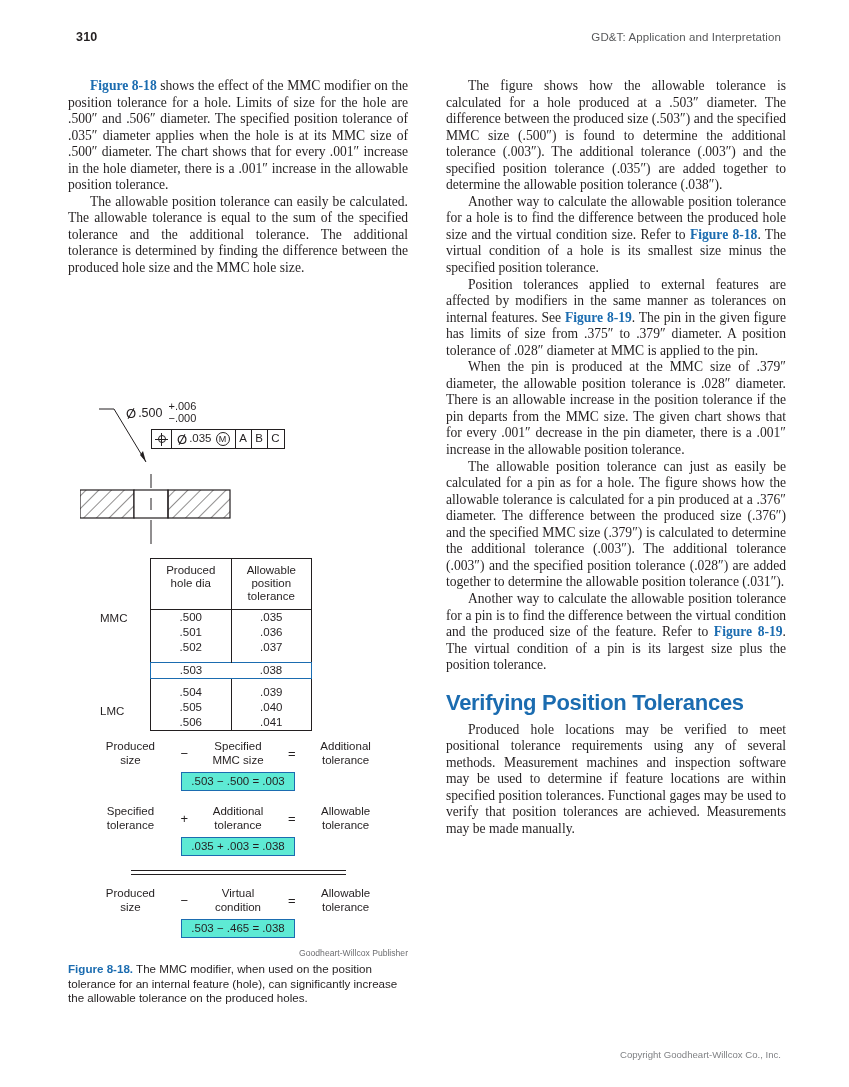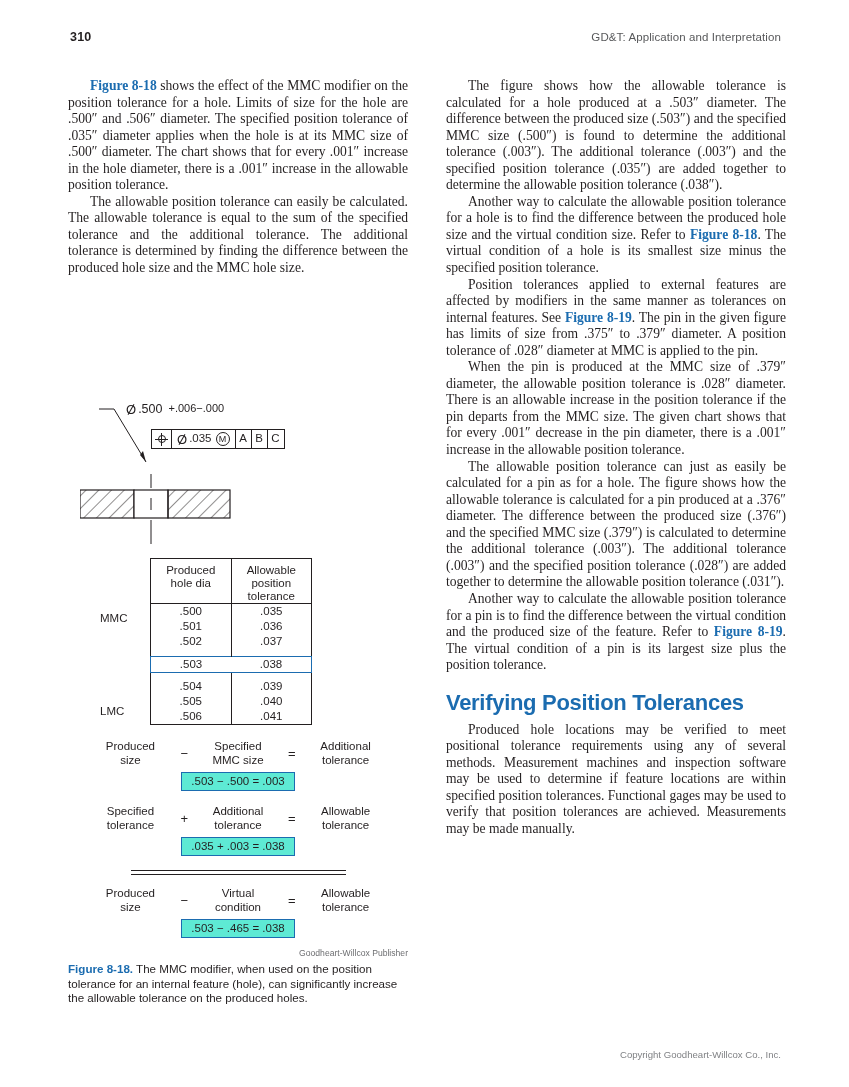--- a/index.html
+++ b/index.html
@@ -19,21 +19,21 @@
   
   .page-header {
     position: absolute;
     top: 30px;
     left: 68px;
     right: 68px;
     height: 20px;
   }
   .folio {
     position: absolute;
-    left: 2px;
+    left: 8px;
     top: 0;
     font-family: "Liberation Sans", sans-serif;
     font-weight: bold;
     font-size: 12.5px;
     color: #231f20;
     letter-spacing: .2px;
   }
   .running-head {
     position: absolute;
     right: 0;
@@ -124,20 +124,21 @@
     left: -1px;
     top: 50%;
     width: 12px;
     height: 1px;
     background: #231f20;
     transform: rotate(-60deg);
     transform-origin: center;
   }
   .tol-stack {
     display: inline-flex;
+    flex-direction: column;
     font-size: 11px;
     line-height: 11.5px;
     margin-left: 6px;
     margin-top: -1px;
   }
 
   
   .fcf {
     position: absolute;
     left: 83px;
@@ -222,21 +223,21 @@
     width: 162px;
     border-collapse: collapse;
     border: 1px solid #231f20;
     font-size: 11.5px;
     color: #231f20;
   }
   .chart-table th {
     font-weight: normal;
     border-bottom: 1px solid #231f20;
     border-right: 1px solid #231f20;
-    padding: 5px 4px 0;
+    padding: 5px 4px 6px;
     line-height: 13px;
     width: 50%;
     vertical-align: top;
   }
   .chart-table th:last-child { border-right: none; }
   .chart-table td {
     text-align: center;
     border-right: 1px solid #231f20;
     padding: 0;
     height: 15.2px;

